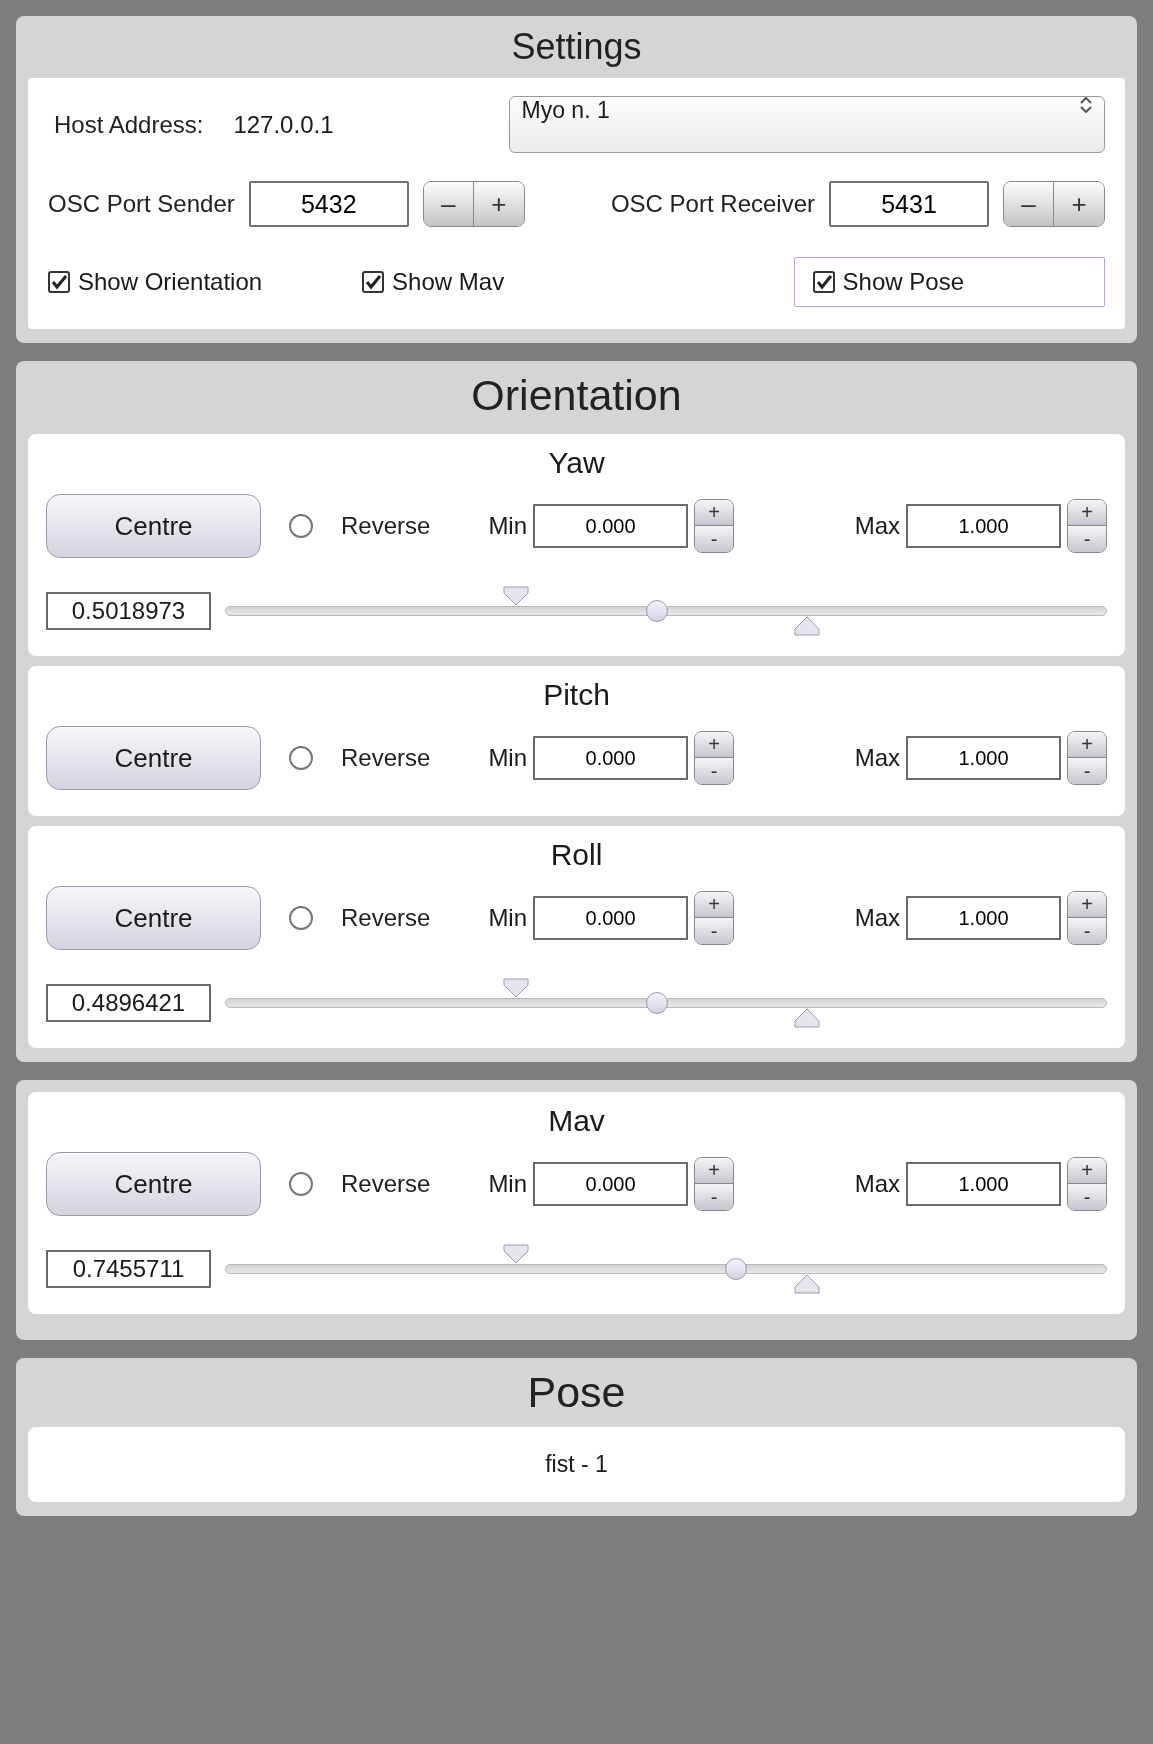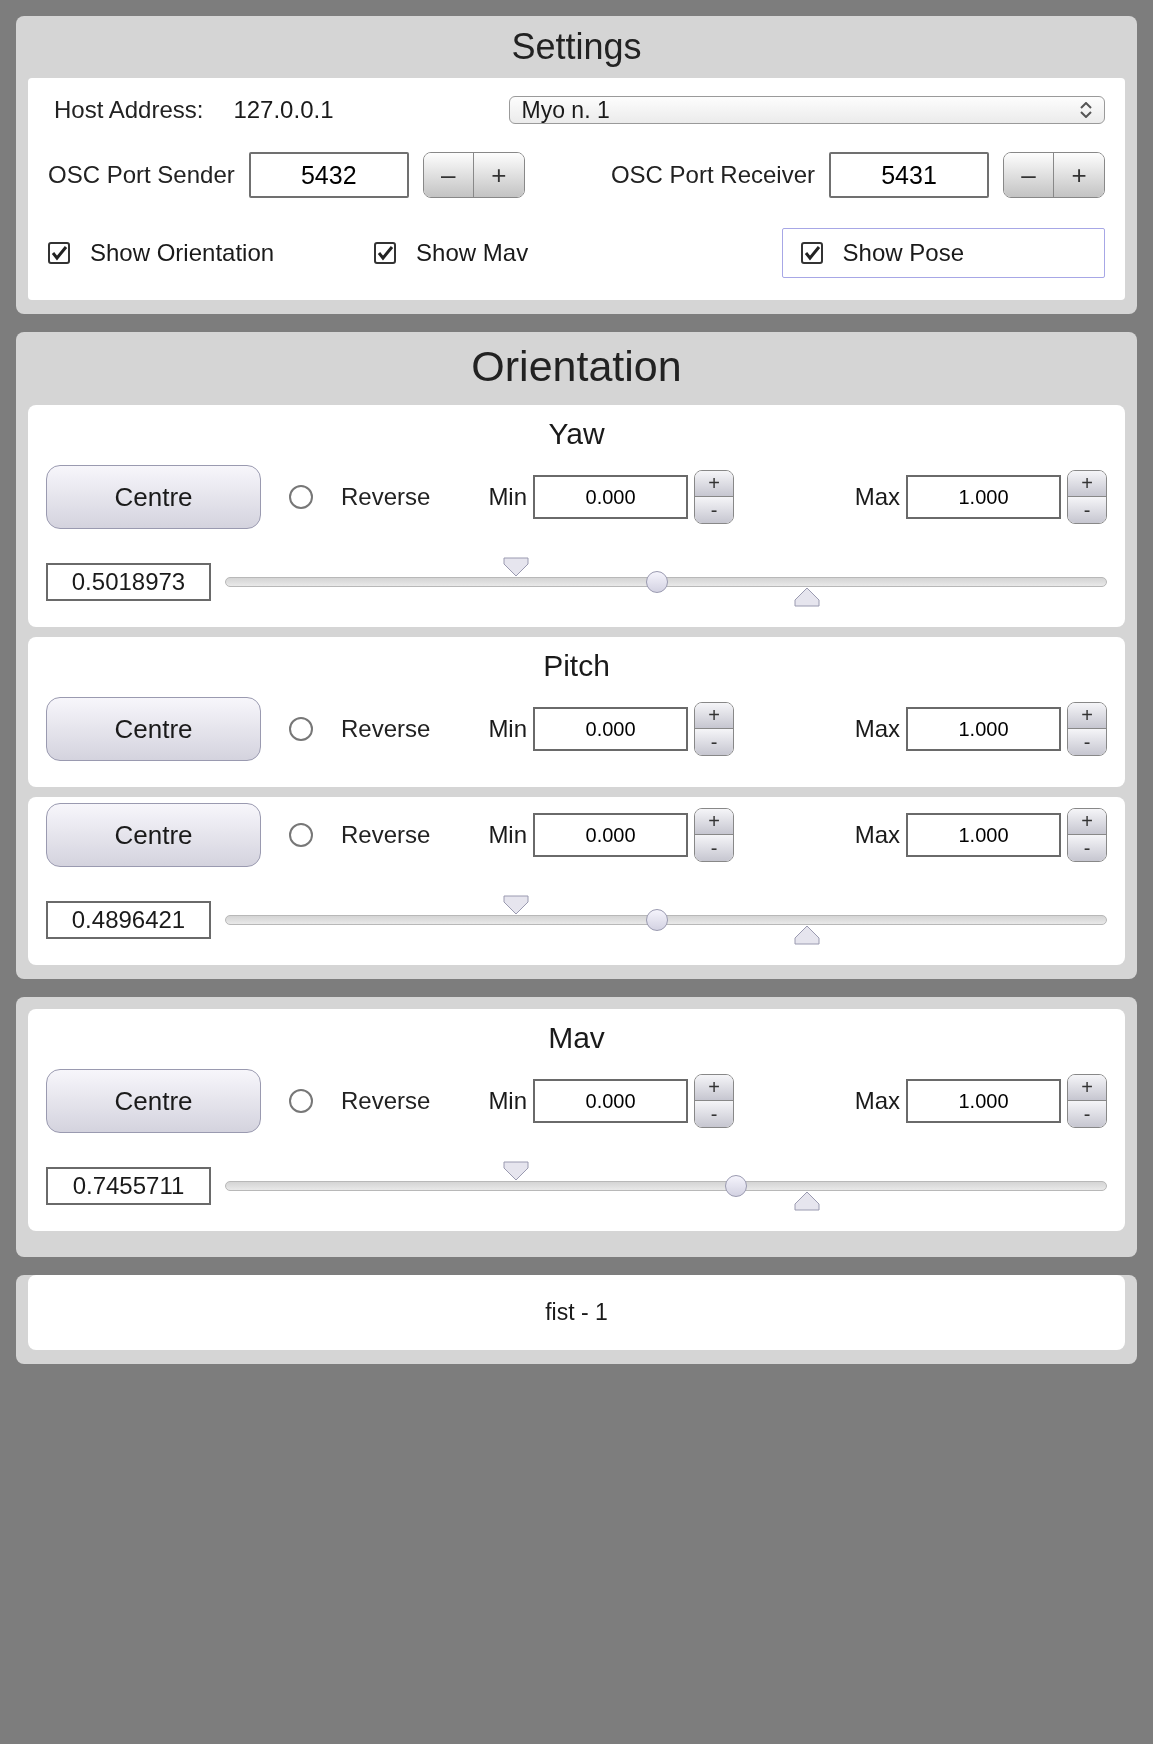--- a/index.html
+++ b/index.html
@@ -12,28 +12,28 @@
   .dot.yellow { background:#ffbd2e; border:1px solid #deb02b;}
   .dot.green { background:#28c940; border:1px solid #27ab38;}
   .titlebar .title { position:absolute; left:0;right:0; text-align:center; font-size:21px; color:#3a3a3a;}
   .content { padding:16px; display:flex; flex-direction:column; gap:18px;}
   .section { background:#d5d5d5; border-radius:8px; padding:0 0 14px 0;}
   .section-title { font-size:36px; text-align:center; padding:10px 0 10px 0; font-weight:400; color:#222;}
   .panel { background:#fff; border-radius:4px; margin:0 12px 0 12px; padding:18px 20px 22px 20px;}
   .settings-row { display:flex; align-items:center; gap:0; margin-bottom:28px;}
   .label { font-size:24px; color:#222;}
   .host-addr { margin-left:30px; font-size:24px;}
-  .myo-select { flex:1; margin-left:auto; height:28px; border:1px solid #9a9a9a; border-radius:6px; display:flex; align-items:center; padding:0 12px; font-size:23px; position:relative; background:linear-gradient(to bottom,#fdfdfd,#ebebeb); justify-content:space-between; margin-left:175px; }
+  .myo-select { flex:1; margin-left:auto; height:57px; border:1px solid #9a9a9a; border-radius:6px; display:flex; align-items:flex-start; padding:0 12px; font-size:23px; position:relative; background:linear-gradient(to bottom,#fdfdfd,#ebebeb); justify-content:space-between; margin-left:175px; }
   .stepper-arrows { display:flex; flex-direction:column; font-size:10px; line-height:8px; color:#555;}
   .portgroup { display:flex; align-items:center; gap:14px;}
   .numbox { width:160px; height:46px; border:2px solid #707070; background:#fff; text-align:center; font-size:25px; border-radius:2px;}
   .stepbtns { display:flex; height:46px; border:1px solid #888; border-radius:8px; overflow:hidden;}
   .stepbtn { width:50px; background:linear-gradient(to bottom,#fdfdfd,#c3c3c3); display:flex; align-items:center; justify-content:center; font-size:26px; color:#333; cursor:pointer;}
   .stepbtn.left { border-right:1px solid #888;}
-  .check-row > div, .check-wrap { display:flex; align-items:center; gap:20px; font-size:24px;}
+  .check-row > div, .check-wrap { display:flex; align-items:center; gap:8px; font-size:24px;}
   .check { width:22px; height:22px; border:2px solid #333; border-radius:3px; display:inline-flex; align-items:center; justify-content:center; background:#fff; cursor:pointer;}
   .check svg { width:18px; height:18px;}
   .show-pose-wrap { border:1px solid #a7a7e6; border-radius:2px; padding:10px 140px 10px 18px;}
   .orient-panel { background:#fff; border-radius:8px; margin:0 12px 10px 12px; padding:6px 18px 26px 18px;}
   .axis-title { text-align:center; font-size:30px; padding:6px 0 14px 0; font-weight:400;}
   .axis-row1 { display:flex; align-items:center; gap:28px;}
   .centre-btn { width:215px; height:64px; border-radius:14px; background:linear-gradient(to bottom,#f7f6fb,#d4d3de); border:1px solid #9a9ab0; font-size:26px; display:flex; align-items:center; justify-content:center; cursor:pointer;}
   .radio { width:24px; height:24px; border:2px solid #777; border-radius:50%; background:#fff; cursor:pointer;}
   .minmax { display:flex; align-items:center; gap:6px; margin-left:30px;}
   .minmax-label { font-size:24px;}
@@ -185,20 +185,21 @@
             <input class="valbox" value="1.000" style="">
             <div class="vstepbtns">
               <div class="vstepbtn top">+</div>
               <div class="vstepbtn">-</div>
             </div>
           </div>
         </div>
       </div>
 
       <div class="orient-panel" style="margin-bottom:0;">
+        <div class="axis-title">Roll</div>
         <div class="axis-row1">
           <div class="centre-btn">Centre</div>
           <div class="radio"></div>
           <div class="label">Reverse</div>
           <div class="minmax">
             <div class="minmax-label">Min</div>
             <input class="valbox" value="0.000" style="">
             <div class="vstepbtns">
               <div class="vstepbtn top">+</div>
               <div class="vstepbtn">-</div>
@@ -269,17 +270,18 @@
                 <svg width="28" height="22">
                   <path d="M14 2 L26 14 V20 H2 V14 Z" fill="#e6e5ee" stroke="#9a9ab0"></path>
                 </svg>
               </div>
           </div>
         </div>
       </div>
     </div>
 
     <div class="section">
+      <div class="section-title" style="font-size:43px;">Pose</div>
       <div class="pose-panel">fist - 1</div>
     </div>
 
   </div>
 </div>
 
 </body></html>

